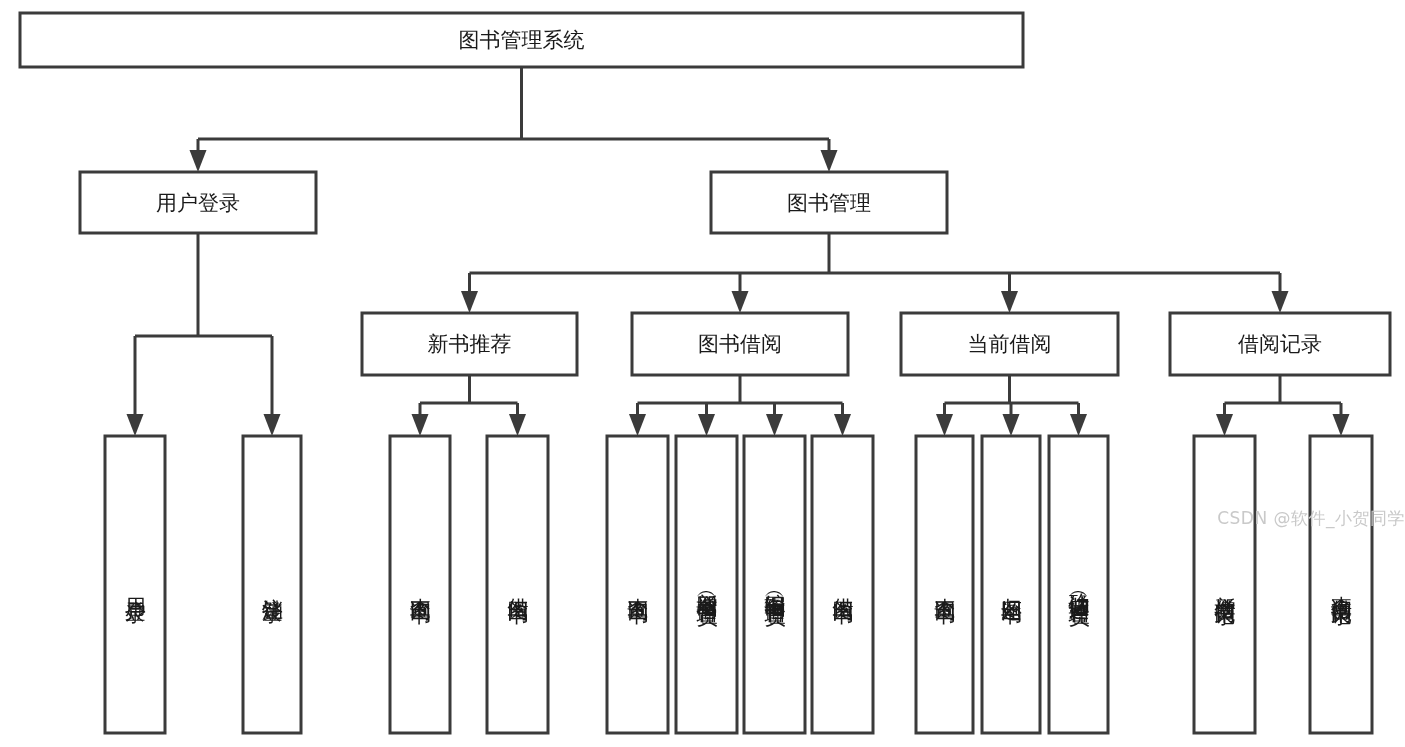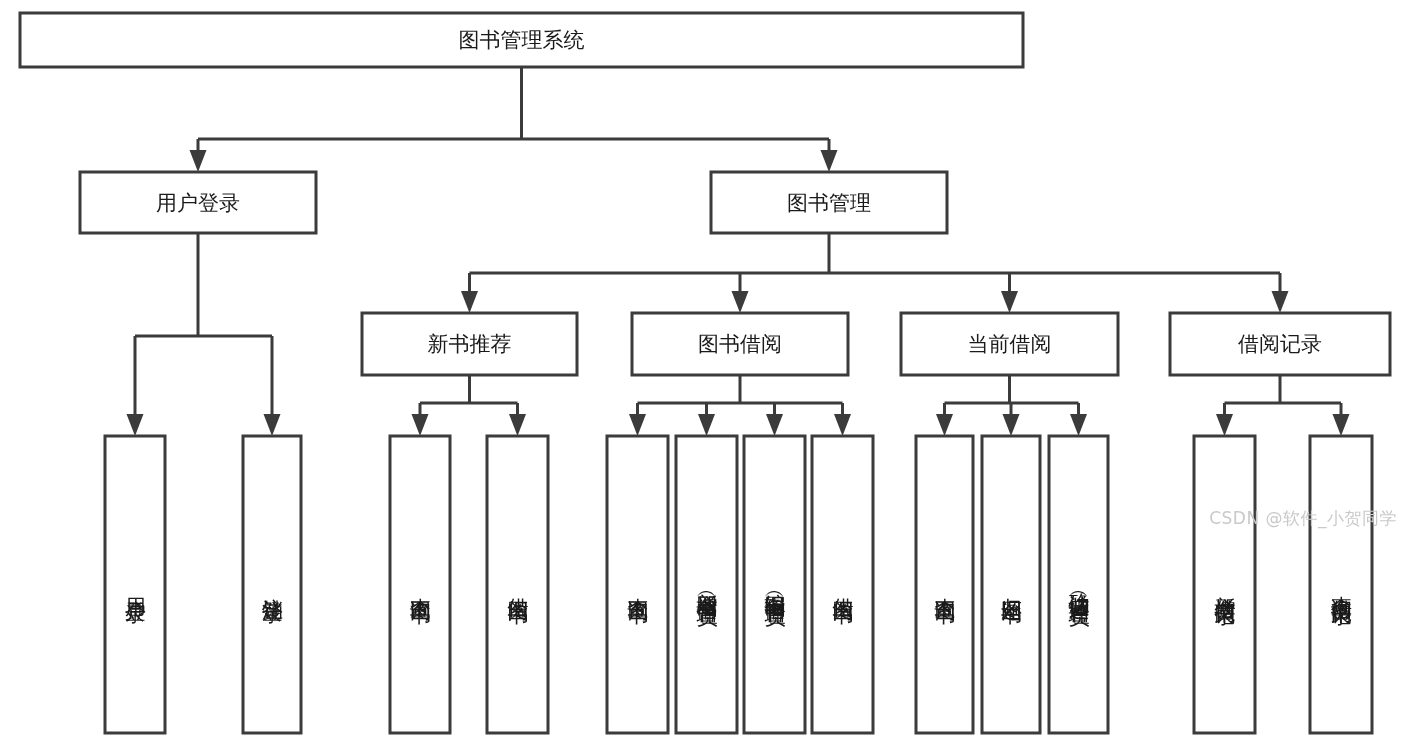--- a/index.html
+++ b/index.html
@@ -69,21 +69,21 @@
     font-family: "DejaVu Sans", "Liberation Sans", sans-serif;
     font-size: 21px;
     line-height: 1.18;
     color: #1a1a1a;
     letter-spacing: 2px;
     white-space: nowrap;
     text-align: center;
   }
   .watermark {
     position: absolute;
-    right: 8px;
+    right: 0;
     bottom: 4px;
     font-family: "DejaVu Sans", "Liberation Sans", sans-serif;
     font-size: 17px;
     color: #c9c9c9;
     letter-spacing: 0.5px;
     white-space: nowrap;
     user-select: none;
   }
 </style>
 </head>

